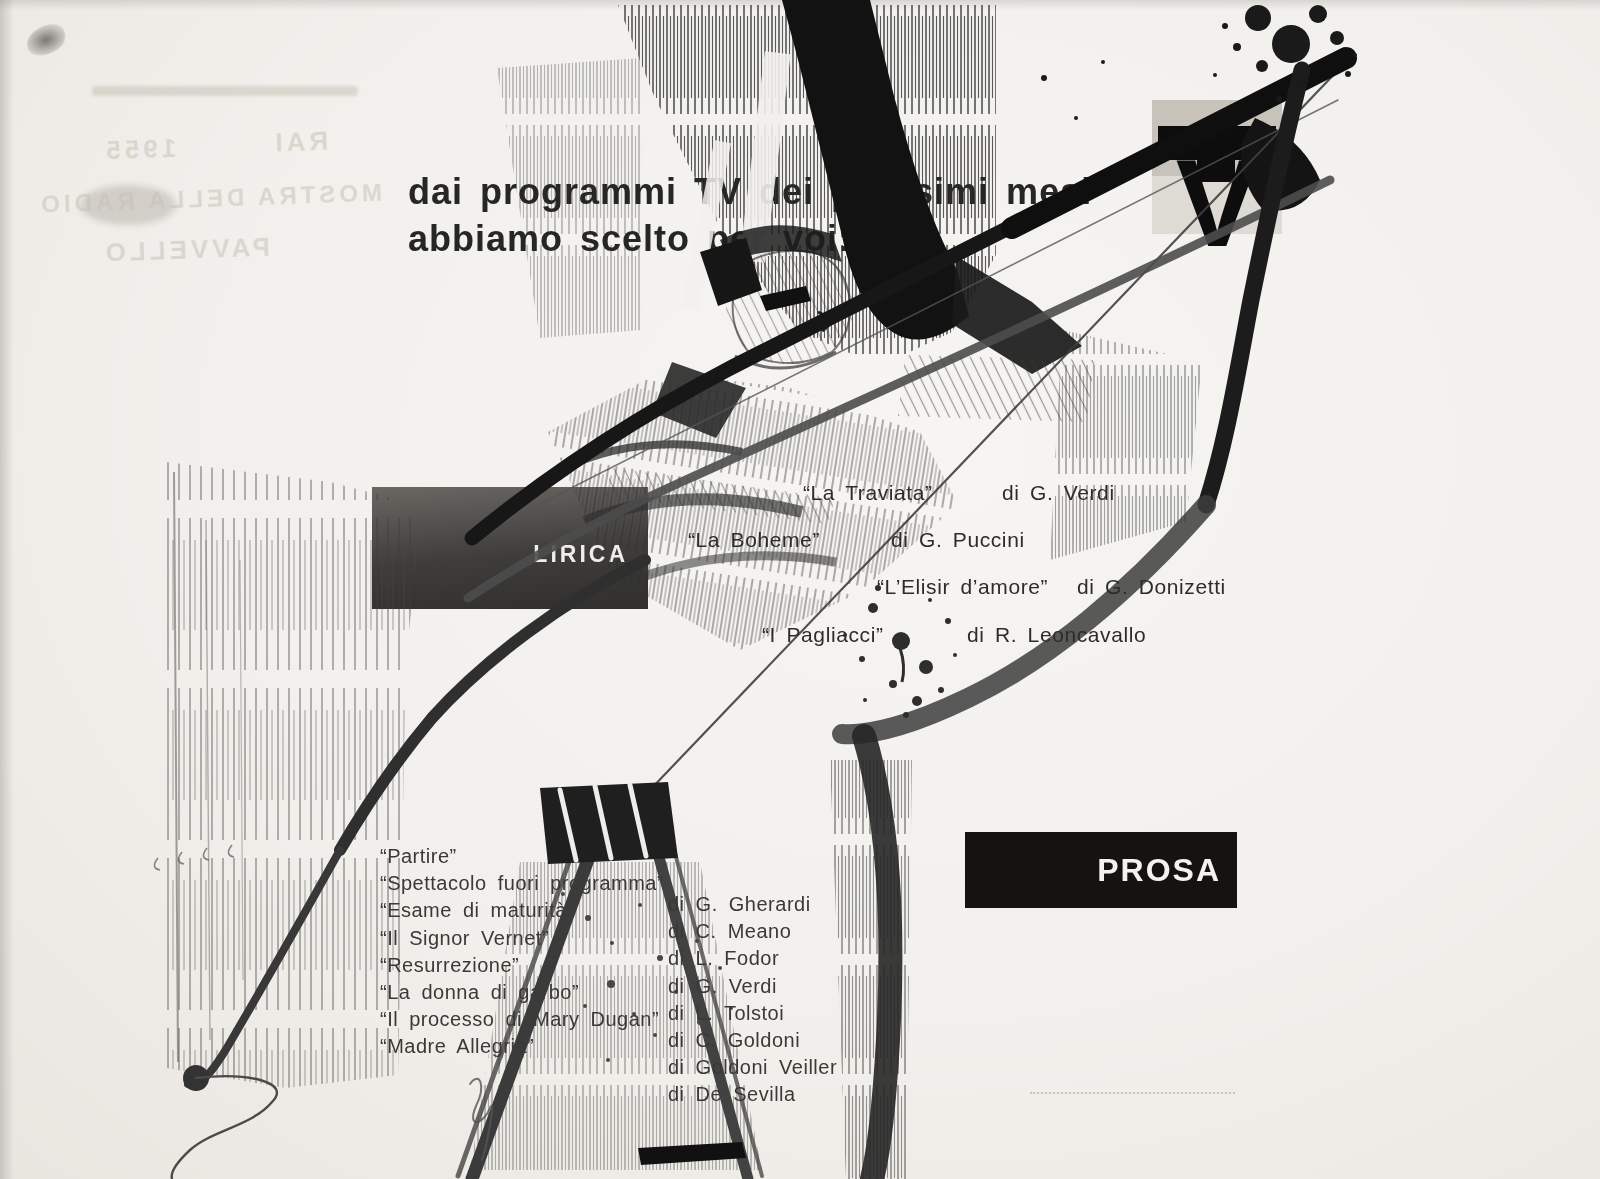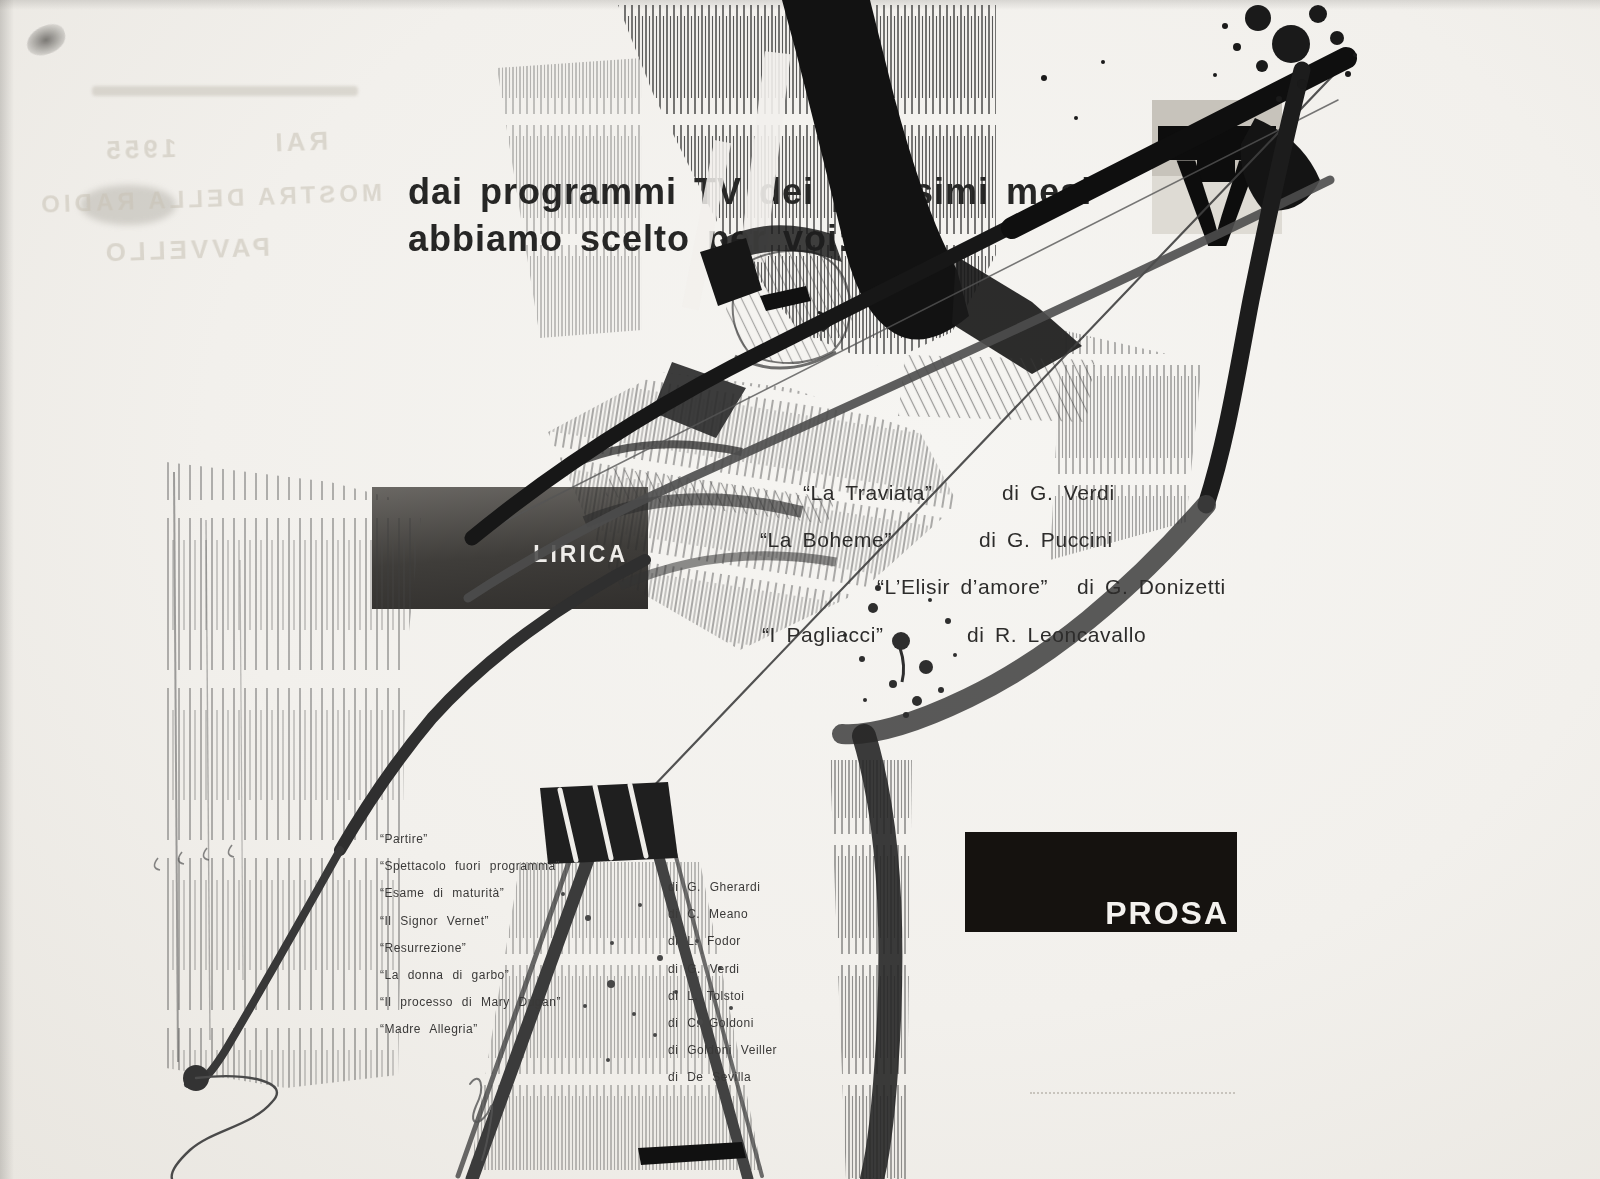--- a/index.html
+++ b/index.html
@@ -49,39 +49,39 @@
     position:absolute;left:372px;top:487px;width:276px;height:122px;
     background:linear-gradient(175deg,rgba(72,69,65,.80) 0%,rgba(38,36,33,.88) 55%,rgba(28,26,24,.90) 100%);
     box-sizing:border-box;text-align:right;padding:54px 20px 0 0;
   }
   .lirica-box .lbl{
     font-size:23px;font-weight:bold;color:#efedea;letter-spacing:3px;
   }
 
   
   .prosa-box{
-    position:absolute;left:965px;top:832px;width:272px;height:100px;
+    position:absolute;left:965px;top:832px;width:272px;height:76px;
     background:#15120f;box-sizing:border-box;
-    display:flex;align-items:flex-end;justify-content:flex-end;padding-right:8px;
+    display:flex;align-items:center;justify-content:flex-end;padding-right:16px;
   }
   .prosa-box .lbl{
     font-size:32px;font-weight:bold;color:#f4f2ef;letter-spacing:2px;
   }
 
   
   .lrow{position:absolute;white-space:nowrap;font-weight:normal;font-size:21px;color:#2d2c2b;
     letter-spacing:.6px;word-spacing:4px;}
   .lrow .author{position:absolute;white-space:nowrap;}
   .lr1{left:803px;top:481px;} .lr1 .author{left:199px;}
-  .lr2{left:760px;top:528px;} .lr2 .author{left:203px;margin-left:16px;}
+  .lr2{left:688px;top:528px;} .lr2 .author{left:203px;}
   .lr3{left:877px;top:575px;} .lr3 .author{left:200px;}
   .lr4{left:762px;top:623px;} .lr4 .author{left:205px;}
 
   
-  .prosa-list{position:absolute;left:380px;top:826px;font-size:12px;color:#3a3938;
+  .prosa-list{position:absolute;left:380px;top:843px;font-size:20px;color:#3a3938;
     letter-spacing:.5px;word-spacing:5px;}
   .prow{position:relative;height:27.2px;line-height:27.2px;white-space:nowrap;}
   .prow .author{position:absolute;left:288px;margin-top:48px;}
 
 </style>
 </head>
 <body>
 
 <div class="page">
 

